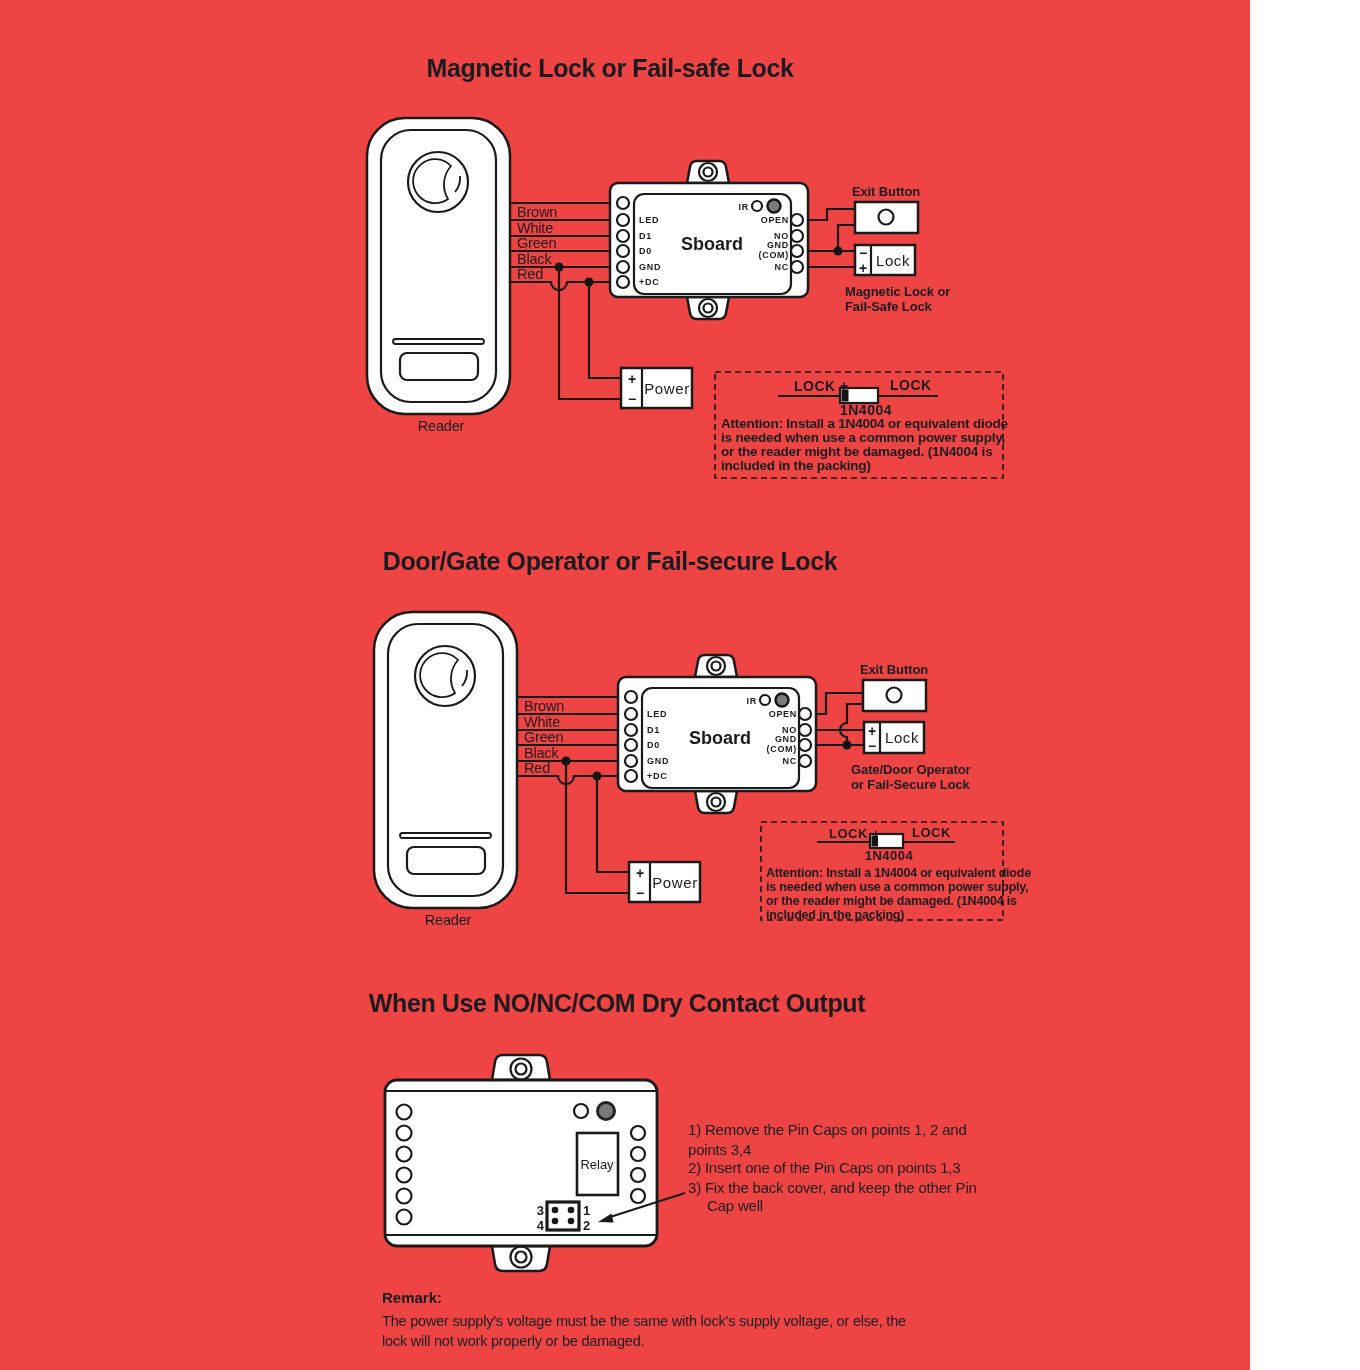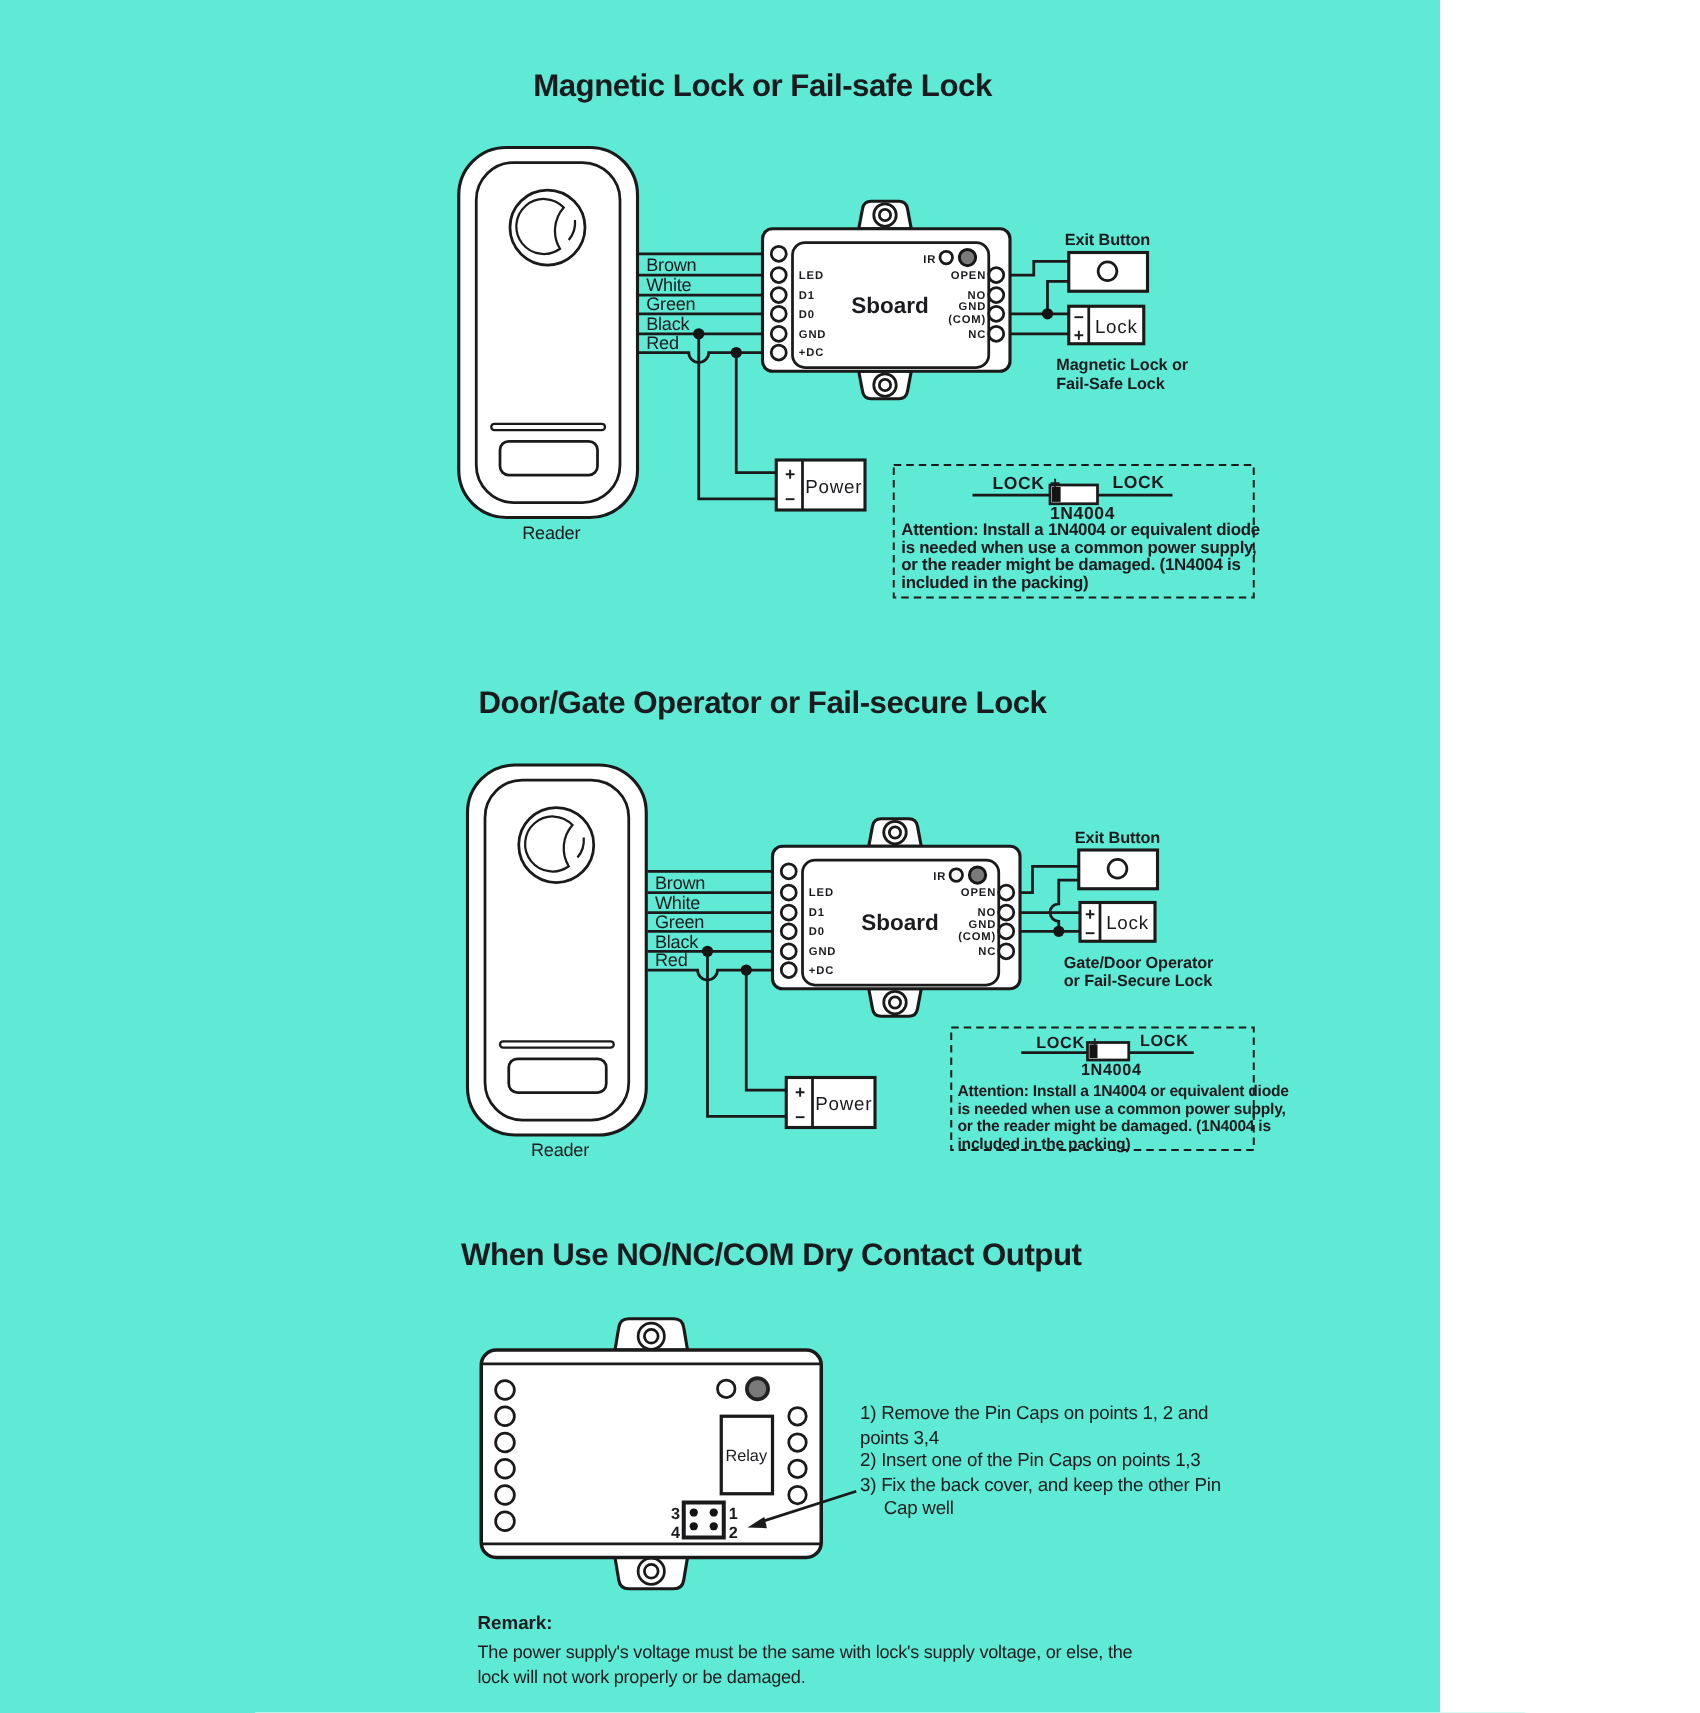--- a/index.html
+++ b/index.html
@@ -1,16 +1,16 @@
 <!DOCTYPE html>
 <html><head>
 <meta charset="utf-8">
 <style>
   html,body{margin:0;padding:0;background:#ffffff;}
-  #canvas{position:relative;width:1152px;height:1370px;background:#5eead4;overflow:hidden;}
+  #canvas{position:relative;width:1250px;height:1370px;background:#ef4444;overflow:hidden;}
   svg{display:block;}
   svg text{font-family:"Liberation Sans",sans-serif;fill:#1b1b1f;}
   .t-title{font-size:25px;font-weight:700;letter-spacing:-0.4px;}
   .t-wire{font-size:14.5px;letter-spacing:-0.2px;}
   .t-term{font-size:9px;font-weight:700;letter-spacing:0.7px;}
   .t-board{font-size:18px;font-weight:700;}
   .t-cap{font-size:13px;font-weight:600;letter-spacing:-0.1px;}
   .t-lock{font-size:15px;letter-spacing:0.6px;}
   .t-pm{font-size:14px;font-weight:700;}
   .t-locklbl{font-size:14px;font-weight:600;letter-spacing:0.5px;}

